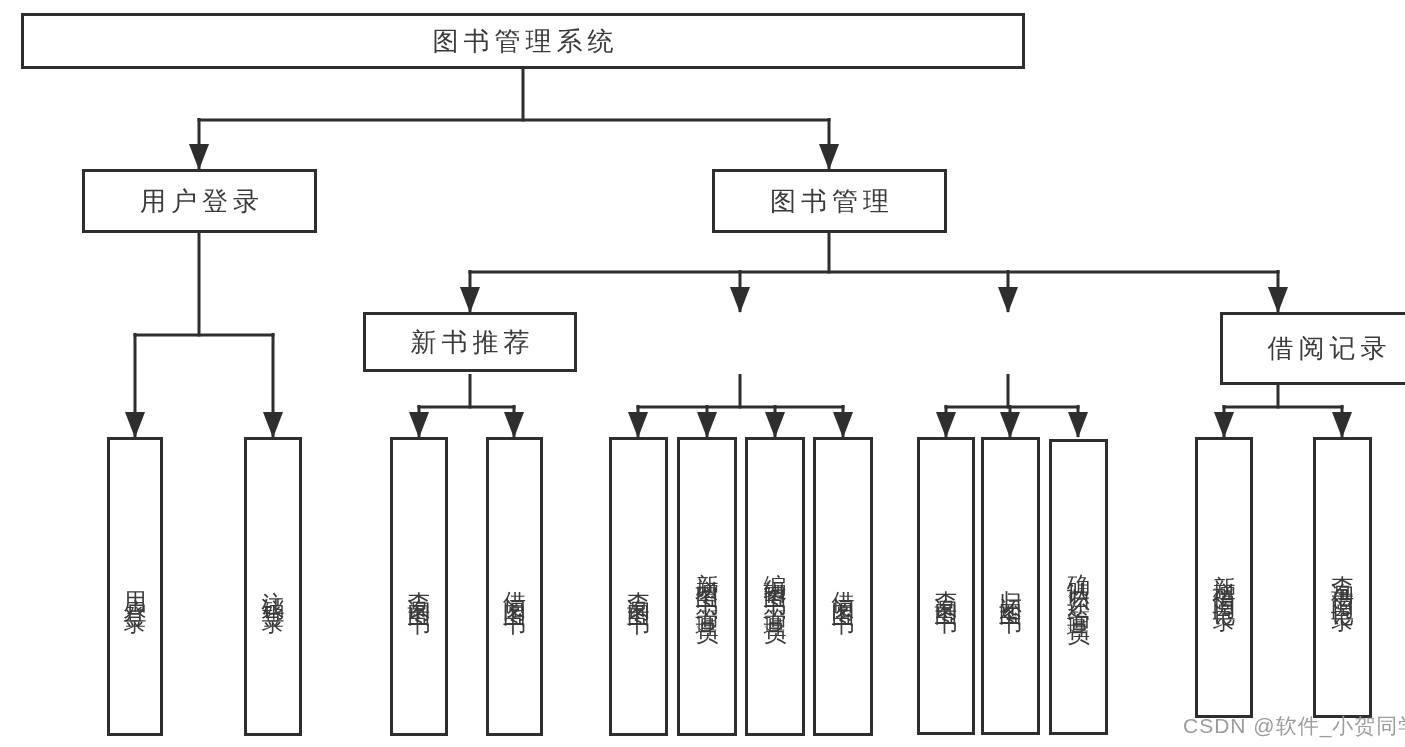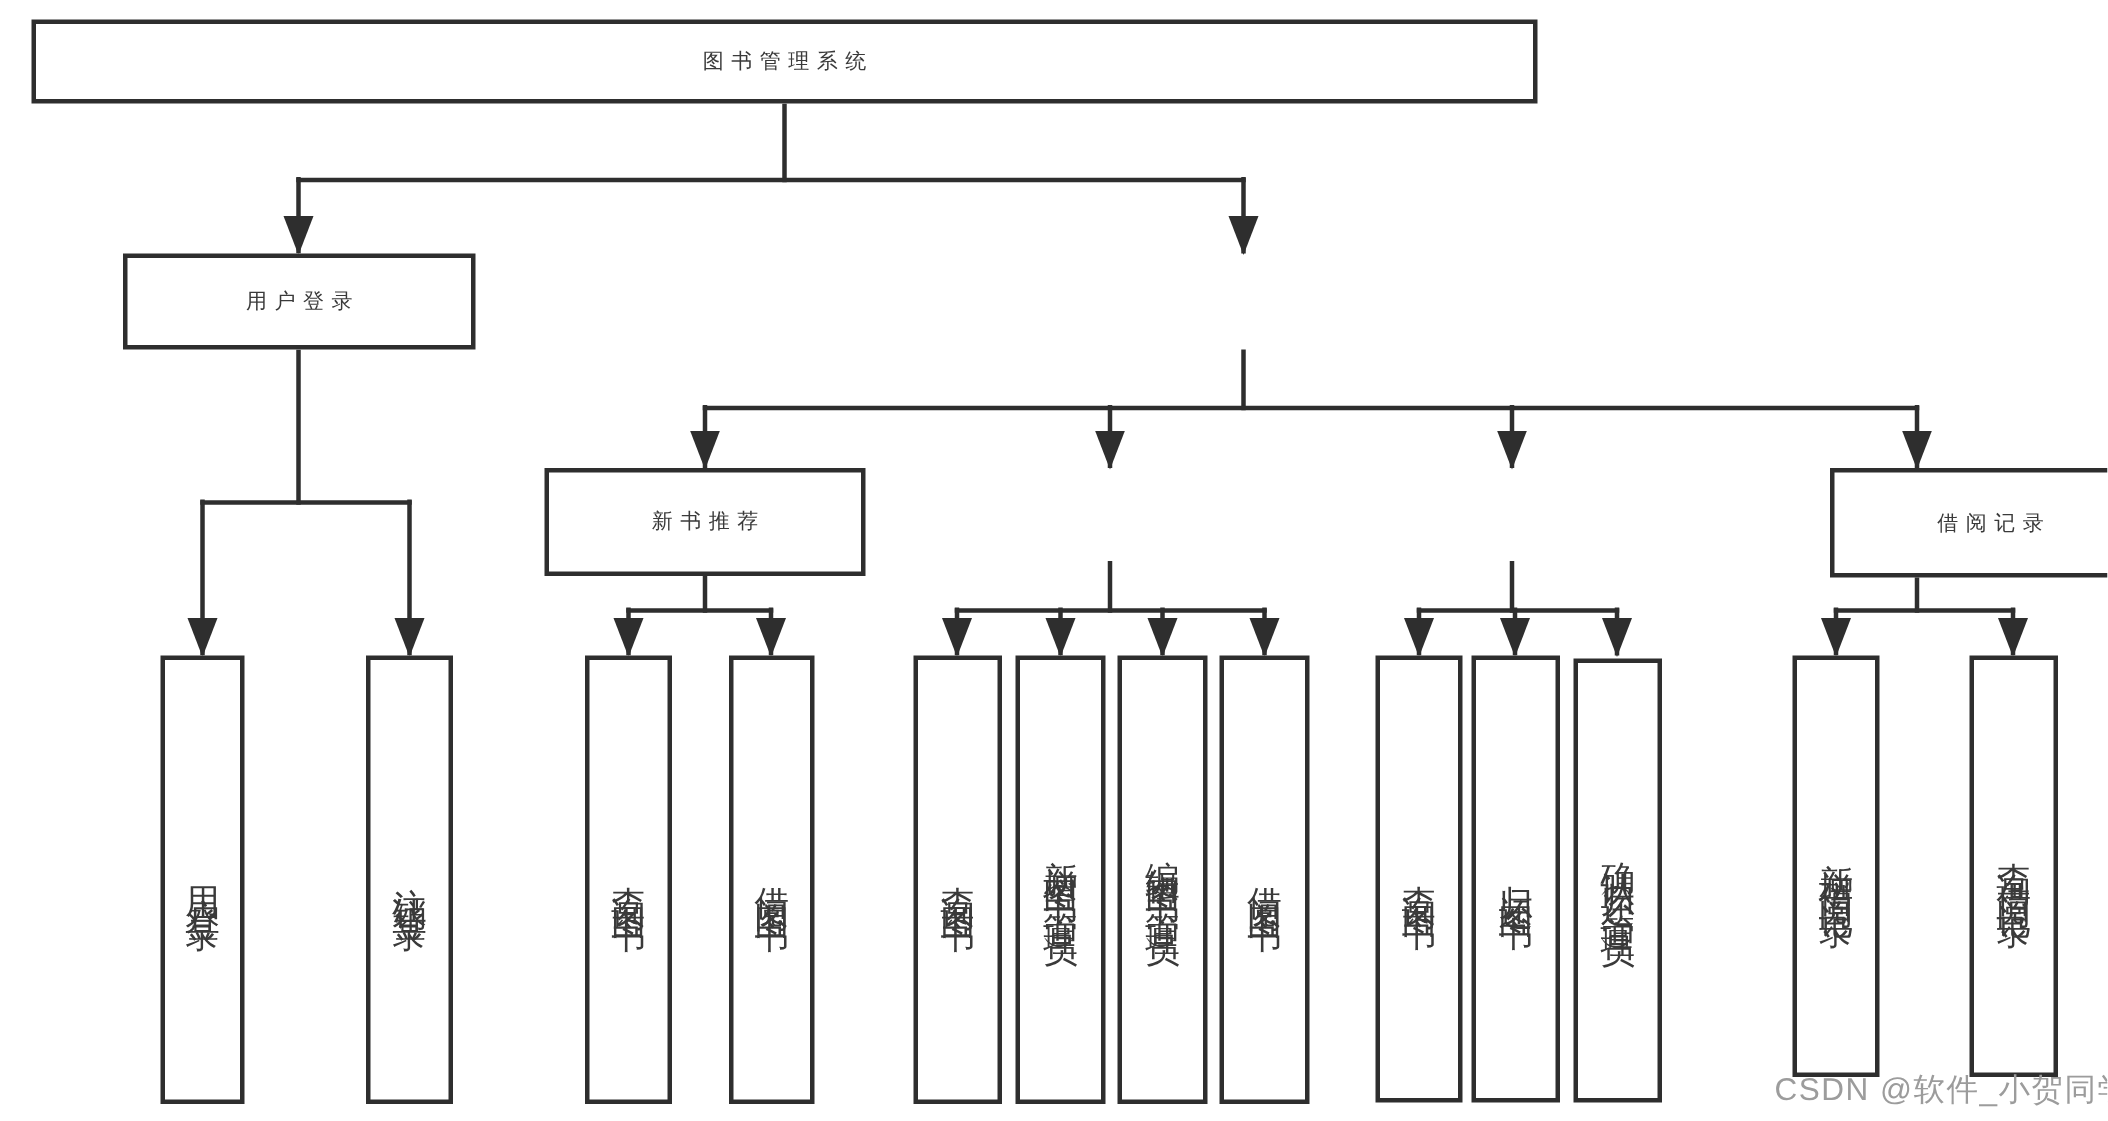--- a/index.html
+++ b/index.html
@@ -22,21 +22,21 @@
     box-sizing: border-box;
     border: 3px solid #2e2e2e;
     background: #ffffff;
     display: flex;
     align-items: center;
     justify-content: center;
     color: #3a3a3a;
     z-index: 2;
   }
   .node .lbl {
-    font-size: 14px;
+    font-size: 26px;
     letter-spacing: 5px;
     white-space: nowrap;
     text-indent: 5px; 
   }
   .node.vert .lbl {
     writing-mode: vertical-rl;
     text-orientation: mixed;
     font-size: 23px;
     letter-spacing: 7px;
     line-height: 1;
@@ -109,22 +109,25 @@
     </g>
   </svg>
 
   <div class="node" style="left:21px;top:13px;width:1004px;height:56px">
     <span class="lbl">图书管理系统</span>
   </div>
 
   <div class="node" style="left:82px;top:169px;width:235px;height:64px">
     <span class="lbl">用户登录</span>
   </div>
+  <div class="node" style="left:712px;top:169px;width:235px;height:64px">
+    <span class="lbl">图书管理</span>
+  </div>
 
-  <div class="node" style="left:363px;top:312px;width:214px;height:72px">
+  <div class="node" style="left:363px;top:312px;width:214px;height:60px">
     <span class="lbl">新书推荐</span>
   </div>
   <div class="node" style="left:1220px;top:312px;width:214px;height:73px">
     <span class="lbl">借阅记录</span>
   </div>
 
   <div class="node vert" style="left:107px;top:437px;width:56px;height:299px">
     <span class="lbl">用户登录</span>
   </div>
   <div class="node vert" style="left:244px;top:437px;width:58px;height:299px">

